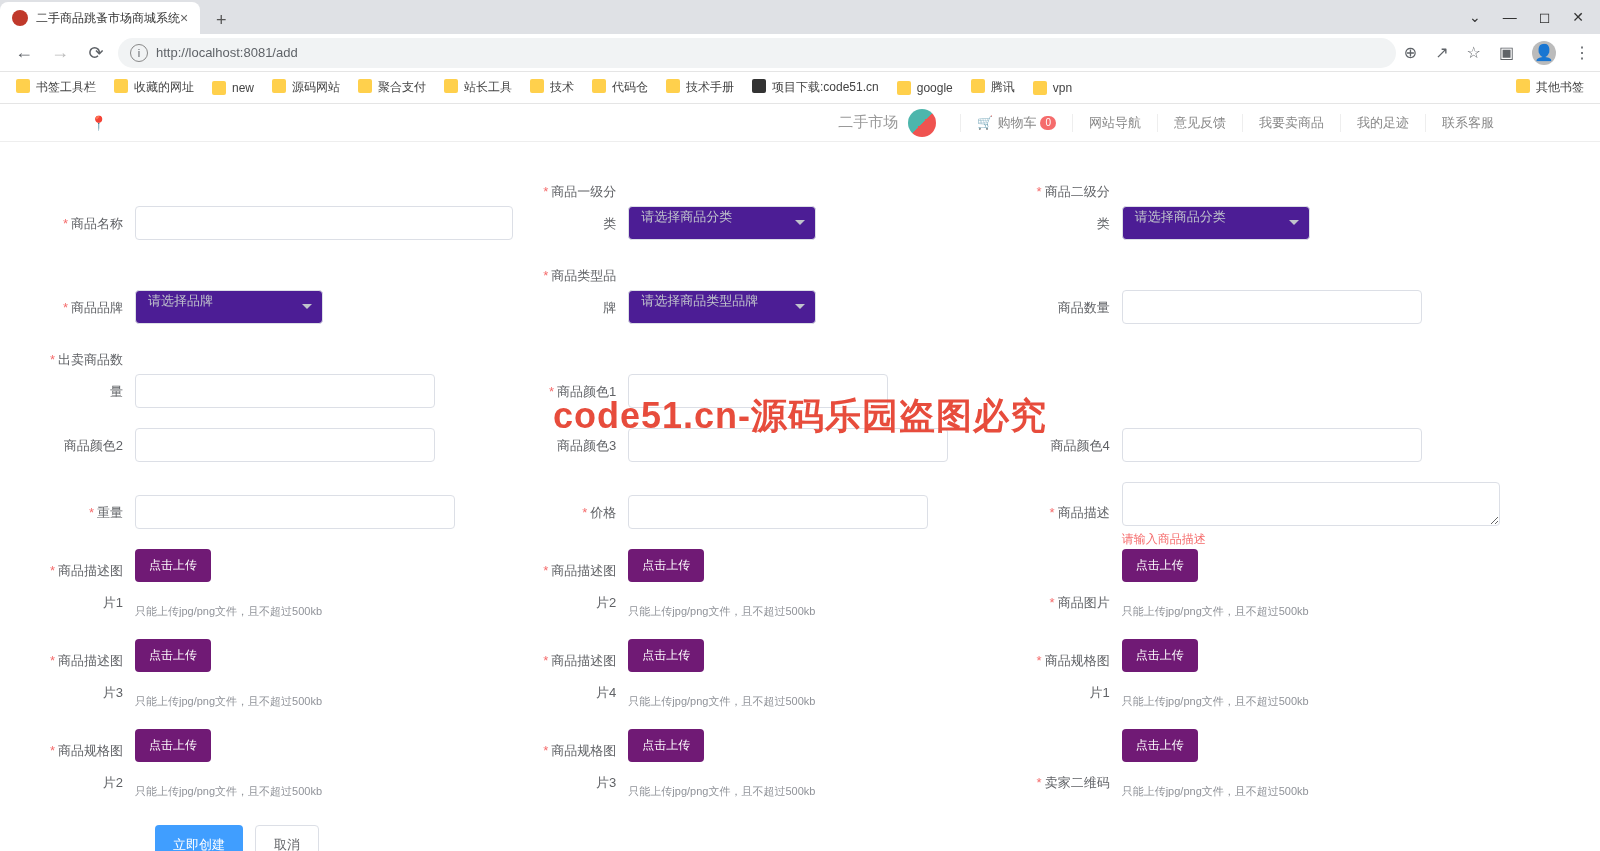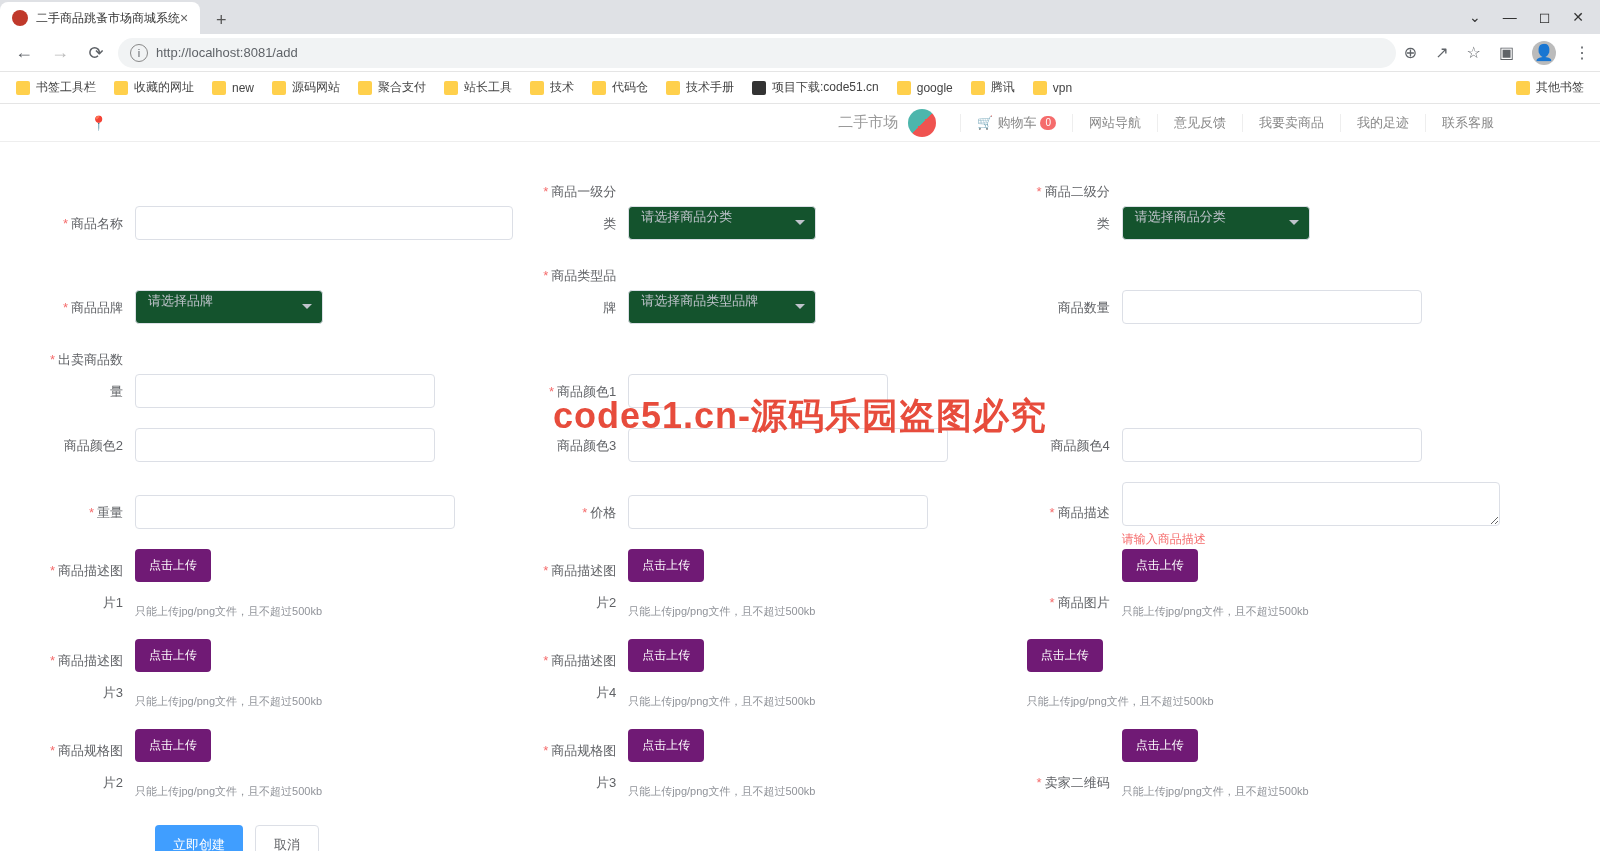--- a/index.html
+++ b/index.html
@@ -16,21 +16,21 @@
 
 .addr-bar { height: 38px; background: #fff; display: flex; align-items: center; padding: 0 10px; gap: 8px; border-bottom: 1px solid #e5e5e5; }
 .addr-bar .nav-btn { width: 28px; height: 28px; display: flex; align-items: center; justify-content: center; color: #5f6368; font-size: 18px; cursor: pointer; border-radius: 50%; }
 .url-box { flex: 1; height: 30px; background: #f1f3f4; border-radius: 15px; display: flex; align-items: center; padding: 0 12px; font-size: 13px; color: #5f6368; }
 .url-box .info-i { width: 18px; height: 18px; border: 1px solid #888; border-radius: 50%; display: flex; align-items: center; justify-content: center; font-size: 11px; margin-right: 8px; }
 .addr-icons { display: flex; gap: 18px; align-items: center; color: #5f6368; }
 .addr-icons span { cursor: pointer; font-size: 16px; }
 .avatar-circle { width: 24px; height: 24px; border-radius: 50%; background: #bbb; display: flex; align-items: center; justify-content: center; }
 
 .bookmark-bar { height: 32px; background: #fff; display: flex; align-items: center; padding: 0 16px; gap: 18px; border-bottom: 1px solid #e5e5e5; font-size: 12px; color: #444; }
-.bm-item { display: flex; align-items: center; gap: 6px; cursor: pointer; }
+.bm-item { display: flex; align-items: flex-start; gap: 6px; cursor: pointer; }
 .bm-ico { width: 14px; height: 14px; background: #ffd04c; border-radius: 2px; }
 .bm-ico.dark { background: #333; }
 .bm-spacer { flex: 1; }
 
 .app-header { height: 38px; display: flex; align-items: center; padding: 0 90px; border-bottom: 1px solid #eee; font-size: 13px; color: #888; }
 .loc-pin { color: #e86; font-size: 14px; }
 .app-header .spacer { flex: 1; }
 .app-logo-text { color: #999; font-size: 15px; margin-right: 10px; }
 .app-logo-circle { width: 28px; height: 28px; border-radius: 50%; background: linear-gradient(135deg, #4db6ac 50%, #ef5350 50%); margin-right: 24px; }
 .nav-link { padding: 0 16px; border-left: 1px solid #eee; color: #888; cursor: pointer; display: flex; align-items: center; gap: 4px; }
@@ -38,21 +38,21 @@
 
 .form-area { padding: 24px 90px 40px 30px; position: relative; }
 .form-grid { display: grid; grid-template-columns: 1fr 1fr 1fr; gap: 0; }
 .form-item { display: flex; align-items: flex-end; padding: 10px 10px; }
 .form-label { width: 95px; text-align: right; padding-right: 12px; font-size: 13px; color: #606266; line-height: 32px; flex-shrink: 0; }
 .form-label .req { color: #f56c6c; margin-right: 3px; }
 .form-control { flex: 1; }
 
 .el-input { width: 100%; height: 34px; border: 1px solid #dcdfe6; border-radius: 4px; padding: 0 12px; font-size: 13px; color: #606266; outline: none; max-width: 300px; }
 .el-input::placeholder { color: #c0c4cc; }
-.el-select { width: 188px; height: 34px; border: 1px solid #dcdfe6; border-radius: 4px; padding: 0 28px 12px 12px; font-size: 13px; color: #c0c4cc; display: flex; align-items: center; position: relative; cursor: pointer; background: #14532d; }
+.el-select { width: 188px; height: 34px; border: 1px solid #dcdfe6; border-radius: 4px; padding: 0 28px 12px 12px; font-size: 13px; color: #c0c4cc; display: flex; align-items: center; position: relative; cursor: pointer; background: #4c1d95; }
 .el-select::after { content: ""; position: absolute; right: 10px; top: 13px; border: 5px solid transparent; border-top-color: #c0c4cc; }
 .el-textarea { width: 100%; max-width: 380px; min-height: 40px; border: 1px solid #dcdfe6; border-radius: 4px; padding: 6px 12px; font-size: 13px; resize: vertical; outline: none; }
 
 .upload-btn { background: #701a75; color: #fff; border: none; border-radius: 4px; padding: 8px 14px; font-size: 12px; cursor: pointer; }
 .upload-hint { font-size: 11px; color: #909399; margin-top: 22px; }
 .err-text { font-size: 12px; color: #f56c6c; margin-top: 2px; position:absolute;font-family:Liberation Serif, serif; }
 
 .action-row { padding: 16px 0 0 125px; display: flex; gap: 12px; grid-column: 1 / -1; }
 .btn-primary { background: #409eff; color: #fff; border: none; border-radius: 4px; padding: 10px 18px; font-size: 13px; cursor: pointer; }
 .btn-default { background: #fff; color: #606266; border: 1px solid #dcdfe6; border-radius: 4px; padding: 10px 18px; font-size: 13px; cursor: pointer; }
@@ -280,20 +280,21 @@
 
       <div class="form-item">
           <div class="form-label"><span class="req">*</span><span>商品描述图片3</span></div>
           <div class="form-control"><button class="upload-btn">点击上传</button><div class="upload-hint">只能上传jpg/png文件，且不超过500kb</div></div>
         </div>
       <div class="form-item">
           <div class="form-label"><span class="req">*</span><span>商品描述图片4</span></div>
           <div class="form-control"><button class="upload-btn">点击上传</button><div class="upload-hint">只能上传jpg/png文件，且不超过500kb</div></div>
         </div>
       <div class="form-item">
+          <div class="form-label"><span class="req">*</span><span>商品规格图片1</span></div>
           <div class="form-control"><button class="upload-btn">点击上传</button><div class="upload-hint">只能上传jpg/png文件，且不超过500kb</div></div>
         </div>
 
       <div class="form-item">
           <div class="form-label"><span class="req">*</span><span>商品规格图片2</span></div>
           <div class="form-control"><button class="upload-btn">点击上传</button><div class="upload-hint">只能上传jpg/png文件，且不超过500kb</div></div>
         </div>
       <div class="form-item">
           <div class="form-label"><span class="req">*</span><span>商品规格图片3</span></div>
           <div class="form-control"><button class="upload-btn">点击上传</button><div class="upload-hint">只能上传jpg/png文件，且不超过500kb</div></div>

